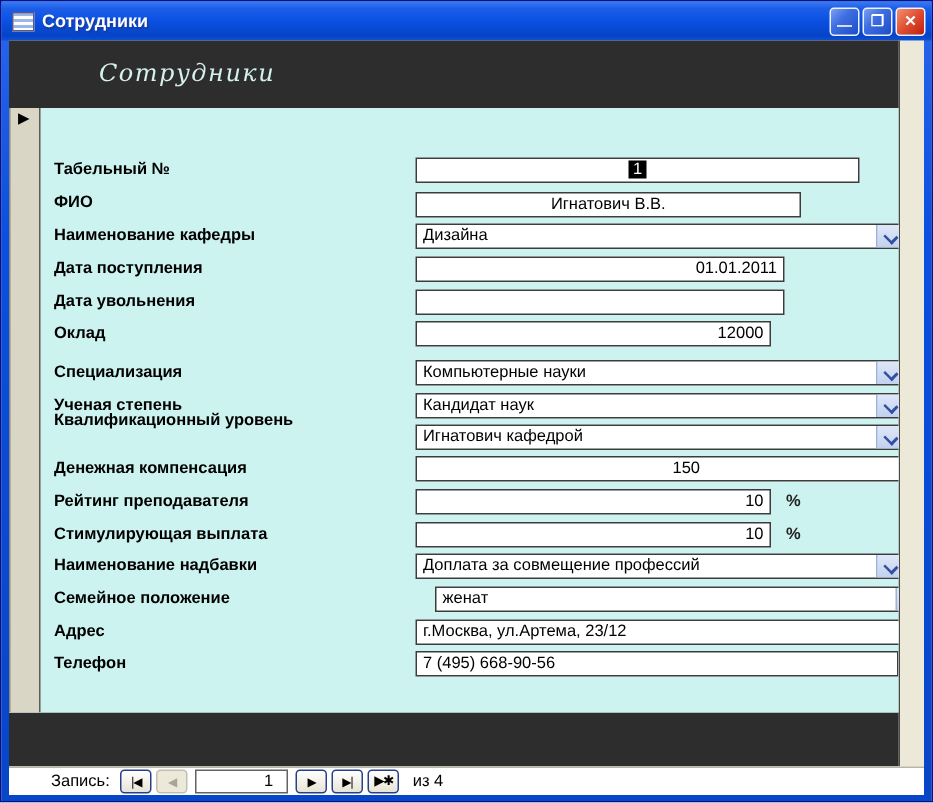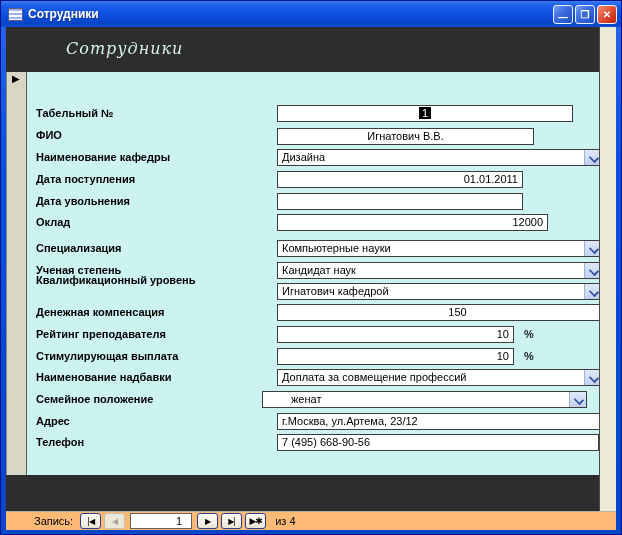--- a/index.html
+++ b/index.html
@@ -46,21 +46,21 @@
   .align-center .val { text-align:center; }
   .align-right .val { text-align:right; }
   .val .sel { background:#000; color:#fff; padding:0 3px; }
   .combo-btn { flex:0 0 auto; width:17px; height:15px; background:linear-gradient(180deg,#dfe8f8,#c2d1f0);
     border-left:1px solid #9eb2d8; position:relative; }
   .combo-btn::after { content:""; position:absolute; left:5px; top:4px; width:6px; height:6px;
     border-right:2px solid #31509e; border-bottom:2px solid #31509e; transform:rotate(45deg) scaleY(0.8); }
   .suffix { position:absolute; font-size:11px; font-weight:bold; color:#222; }
 
   
-  .nav-bar { position:absolute; left:0; right:0; bottom:0; height:19px; background:#fdba74;
+  .nav-bar { position:absolute; left:0; right:0; bottom:0; height:19px; background:#ffffff;
     display:flex; align-items:center; padding-left:28px; gap:3px; font-size:11px; border-top:1px solid #b8b4a4; }
   .nav-label { margin-right:4px; color:#000; }
   .nav-btn { width:21px; height:16px; border:1px solid #27408c; border-radius:3px;
     background:linear-gradient(180deg,#ffffff,#e8e4d4); font-size:8px; color:#000; letter-spacing:-1px;
     display:flex; align-items:center; justify-content:center; padding:0; font-family:"DejaVu Sans", sans-serif; cursor:default; }
   .nav-btn.disabled { border-color:#c2bfae; background:#ece9d8; color:#a8a49a; }
   .nav-input { width:62px; height:16px; border:1px solid #636363; background:#fff; font-size:11px;
     text-align:right; padding:0 9px 0 2px; font-family:"Liberation Sans", sans-serif; margin:0 2px; }
   .nav-count { margin-left:6px; color:#000; }
   .nav-star { font-size:9px; letter-spacing:-1px; }
@@ -111,21 +111,21 @@
           </div>
           <div class="row-label" style="top: 101px;">Дата поступления</div>
           <div class="field align-right" style="top: 99px; left: 271px; width: 246px; justify-content: center;">
             <span class="val">01.01.2011</span>
           </div>
           <div class="row-label" style="top: 123px;">Дата увольнения</div>
           <div class="field align-right" style="top: 121px; left: 271px; width: 246px;">
             <span class="val"></span>
           </div>
           <div class="row-label" style="top: 144px;">Оклад</div>
-          <div class="field align-right" style="top: 142px; left: 271px; width: 271px;">
+          <div class="field align-right" style="top: 142px; left: 271px; width: 237px;">
             <span class="val">12000</span>
           </div>
           <div class="row-label" style="top: 170px; text-align: right;">Специализация</div>
           <div class="field align-left" style="top: 168px; left: 271px; width: 325px;">
             <span class="val">Компьютерные науки</span>
             <span class="combo-btn"></span>
           </div>
           <div class="row-label" style="top: 192px;">Ученая степень</div>
           <div class="field align-left" style="top: 190px; left: 271px; width: 325px;">
             <span class="val">Кандидат наук</span>
@@ -149,21 +149,21 @@
           <div class="field align-right" style="top: 276px; left: 271px; width: 237px;">
             <span class="val">10</span>
           </div>
           <span class="suffix" style="top: 278px; left: 518px;">%</span>
           <div class="row-label" style="top: 299px;">Наименование надбавки</div>
           <div class="field align-left" style="top: 297px; left: 271px; width: 325px;">
             <span class="val">Доплата за совмещение профессий</span>
             <span class="combo-btn"></span>
           </div>
           <div class="row-label" style="top: 321px;">Семейное положение</div>
-          <div class="field align-left" style="top: 319px; left: 256px; width: 325px; padding-left: 24px;">
+          <div class="field align-left" style="top: 319px; left: 284px; width: 325px;">
             <span class="val">женат</span>
             <span class="combo-btn"></span>
           </div>
           <div class="row-label" style="top: 343px;">Адрес</div>
           <div class="field align-left" style="top: 341px; left: 271px; width: 362px;">
             <span class="val">г.Москва, ул.Артема, 23/12</span>
           </div>
           <div class="row-label" style="top: 364px;">Телефон</div>
           <div class="field align-left" style="top: 362px; left: 271px; width: 322px;">
             <span class="val">7 (495) 668-90-56</span>

